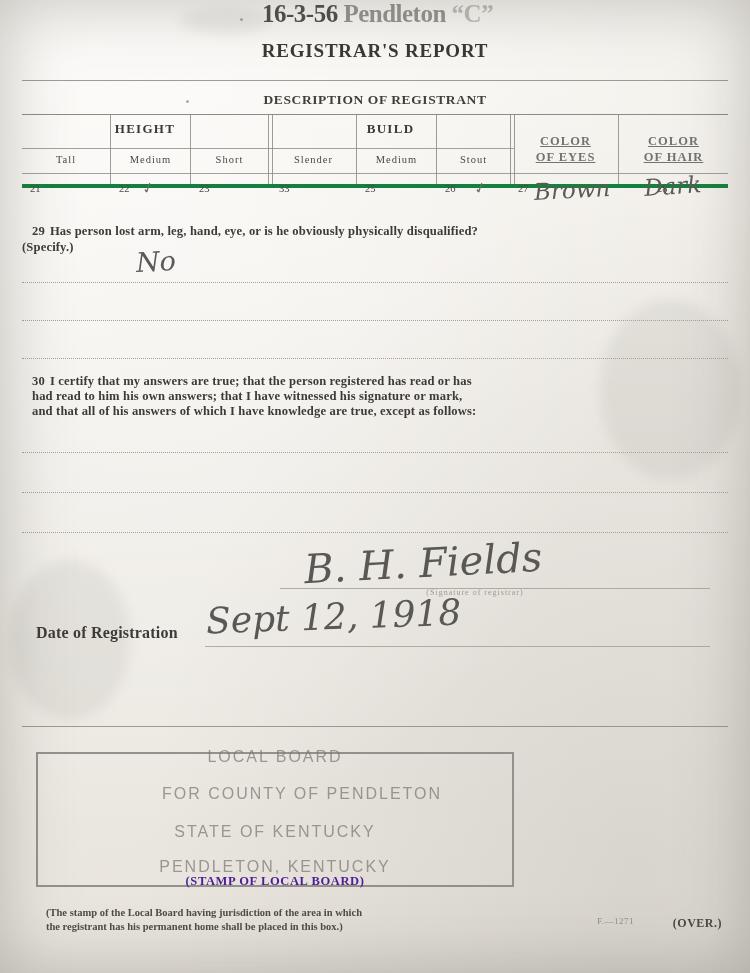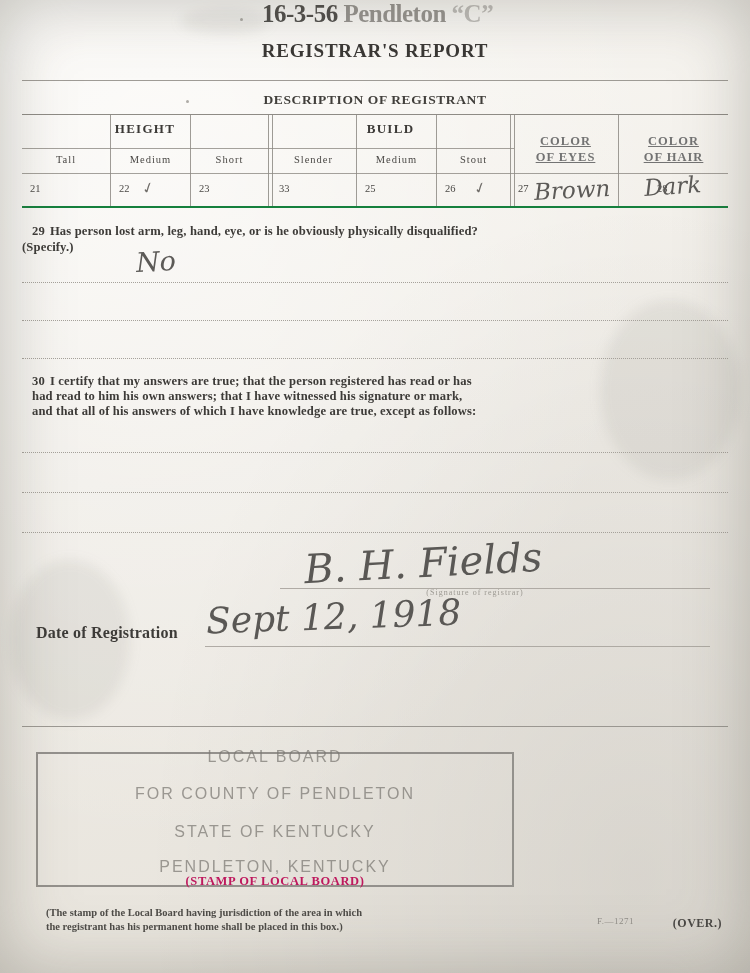--- a/index.html
+++ b/index.html
@@ -88,23 +88,23 @@
     letter-spacing: 0.6px;
     color: #413f3b;
   }
 
   
   .table {
     position: absolute;
     left: 22px;
     top: 114px;
     width: 706px;
-    height: 94px;
+    height: 74px;
     border-top: 1px solid #8e8b85;
-    border-bottom: 2px solid #15803d;
+    border-bottom: 4px solid #15803d;
     box-sizing: border-box;
   }
   .tbl-grid {
     position: absolute;
     inset: 0;
   }
   .vline {
     position: absolute;
     top: 0;
     bottom: 0;
@@ -244,21 +244,21 @@
     opacity: 0.72;
     font-size: 16px;
   }
   .stamp-caption {
     position: absolute;
     width: 100%;
     text-align: center;
     font-weight: bold;
     font-size: 12.5px;
     letter-spacing: 0.6px;
-    color: #be185d;
+    color: #4c1d95;
   }
 
   .footnote {
     position: absolute;
     left: 46px;
     top: 906px;
     width: 520px;
     font-size: 10.5px;
     line-height: 14px;
     color: #4e4c48;
@@ -394,21 +394,21 @@
   <div class="sig-caption" style="left:360px; top:588px; width:230px;">(Signature of registrar)</div>
 
   <div class="date-label" style="left:36px; top:624px;">Date of Registration</div>
   <div class="solidline" style="left:205px; top:646px; width:505px;"></div>
   <div class="sig" style="left:206px; top:596px; font-size:36px; transform:rotate(-2deg);">Sept 12, 1918</div>
 
   <div class="rule" style="left:22px; top:726px; width:706px;"></div>
 
   <div class="stampbox">
     <div class="stamp-text" style="top:-6px;">LOCAL BOARD</div>
-    <div class="stamp-text" style="top:31px;">FOR COUNTY OF PENDLETON</div>
+    <div class="stamp-text" style="top:31px;padding-left:27px;">FOR COUNTY OF PENDLETON</div>
     <div class="stamp-text" style="top:69px;">STATE OF KENTUCKY</div>
     <div class="stamp-text" style="top:104px;">PENDLETON, KENTUCKY</div>
   </div>
   <div class="stamp-caption" style="left:36px; top:874px; width:478px;">(STAMP OF LOCAL BOARD)</div>
 
   <div class="footnote">
     <span>(The stamp of the Local Board having jurisdiction of the area in which</span><br>
     <span>the registrant has his permanent home shall be placed in this box.)</span>
   </div>
   <div class="formcode">F.—1271</div>

